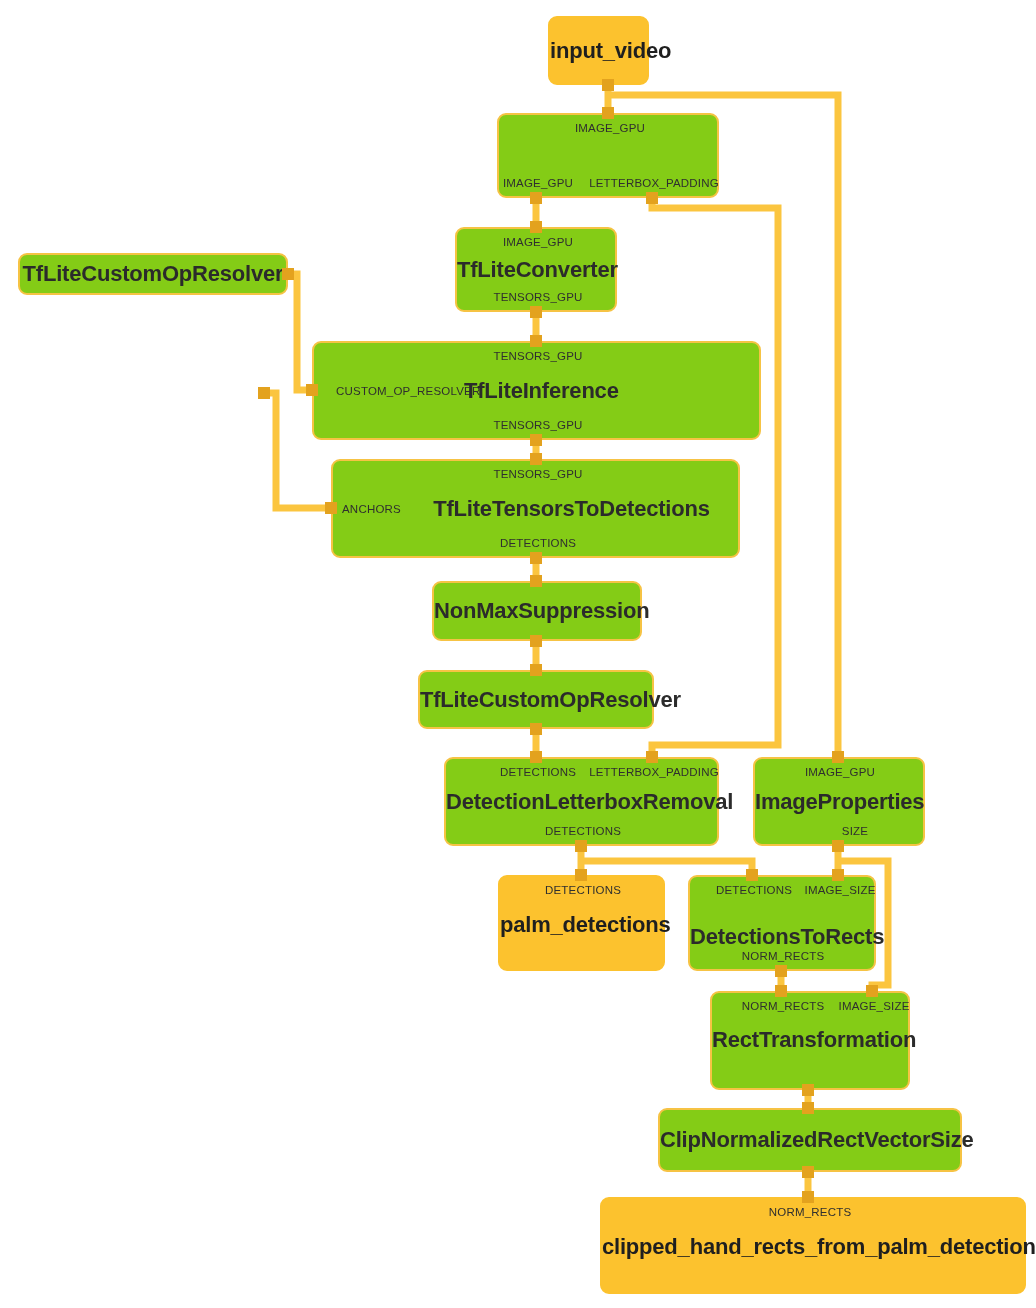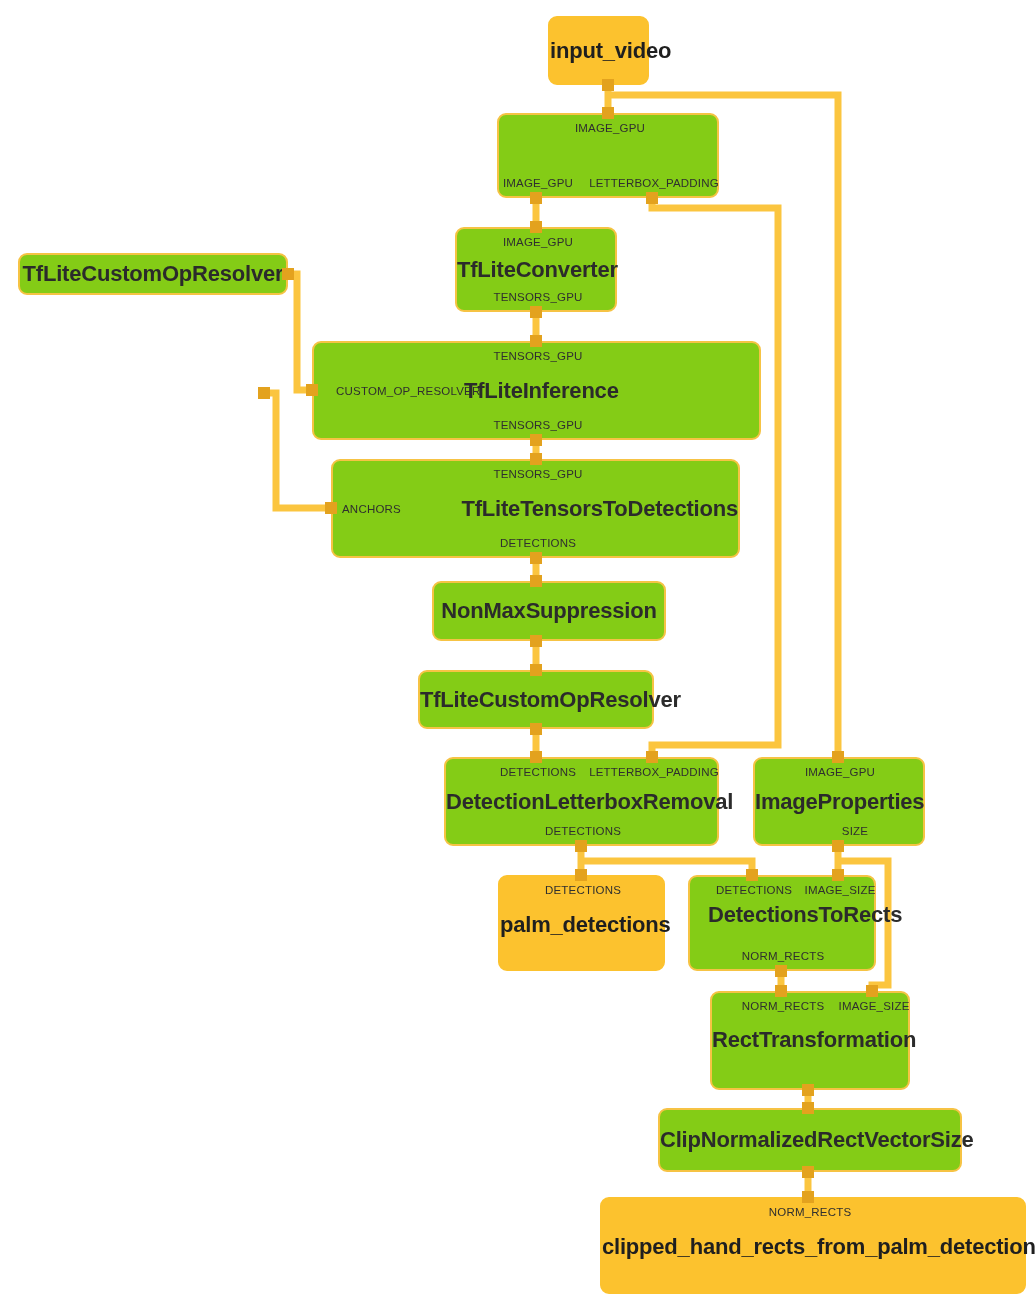--- a/index.html
+++ b/index.html
@@ -183,25 +183,25 @@
   <div class="node" style="left:312px;top:341px;width:449px;height:99px;">
     <div class="plabel top" style="left:224px;">TENSORS_GPU</div>
     <div class="plabel left" style="left:22px;">CUSTOM_OP_RESOLVER</div>
     <div class="title big" style="left:150px;right:0;text-align:left;">TfLiteInference</div>
     <div class="plabel bot" style="left:224px;">TENSORS_GPU</div>
   </div>
 
   <div class="node" style="left:331px;top:459px;width:409px;height:99px;">
     <div class="plabel top" style="left:205px;">TENSORS_GPU</div>
     <div class="plabel left" style="left:9px;">ANCHORS</div>
-    <div class="title big" style="left:72px;right:0;text-align:right;">TfLiteTensorsToDetections</div>
+    <div class="title big" style="left:72px;right:0;text-align:center;">TfLiteTensorsToDetections</div>
     <div class="plabel bot" style="left:205px;">DETECTIONS</div>
   </div>
 
-  <div class="node" style="left:432px;top:581px;width:234px;height:60px;">
+  <div class="node" style="left:432px;top:581px;width:210px;height:60px;">
     <div class="title big">NonMaxSuppression</div>
   </div>
 
   <div class="node" style="left:418px;top:670px;width:236px;height:59px;">
     <div class="title big">TfLiteCustomOpResolver</div>
   </div>
 
   <div class="node" style="left:444px;top:757px;width:275px;height:89px;">
     <div class="plabel top" style="left:92px;">DETECTIONS</div>
     <div class="plabel top" style="left:208px;">LETTERBOX_PADDING</div>
@@ -216,21 +216,21 @@
   </div>
 
   <div class="node io" style="left:498px;top:875px;width:167px;height:96px;">
     <div class="plabel top" style="left:83px;">DETECTIONS</div>
     <div class="title big" style="top:48px;">palm_detections</div>
   </div>
 
   <div class="node" style="left:688px;top:875px;width:188px;height:96px;">
     <div class="plabel top" style="left:64px;">DETECTIONS</div>
     <div class="plabel top" style="left:150px;">IMAGE_SIZE</div>
-    <div class="title big" style="top:38px;margin-left:18px;">DetectionsToRects</div>
+    <div class="title big" style="top:60px;">DetectionsToRects</div>
     <div class="plabel bot" style="left:93px;">NORM_RECTS</div>
   </div>
 
   <div class="node" style="left:710px;top:991px;width:200px;height:99px;">
     <div class="plabel top" style="left:71px;">NORM_RECTS</div>
     <div class="plabel top" style="left:162px;">IMAGE_SIZE</div>
     <div class="title big" style="top:47px;">RectTransformation</div>
   </div>
 
   <div class="node" style="left:658px;top:1108px;width:304px;height:64px;">

